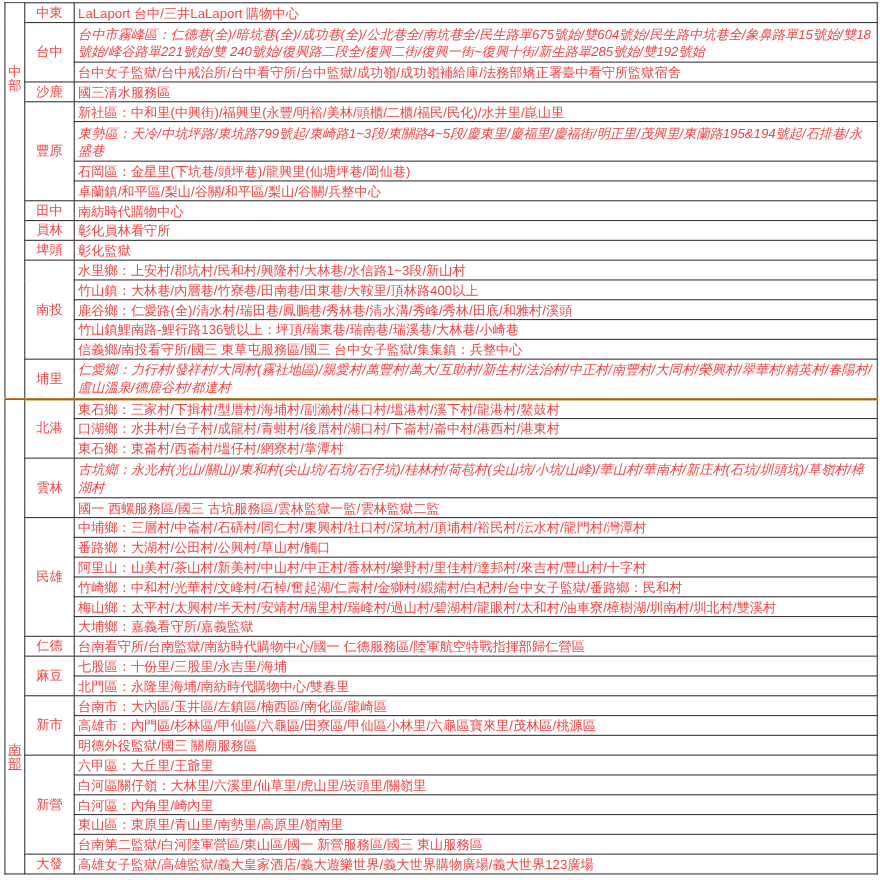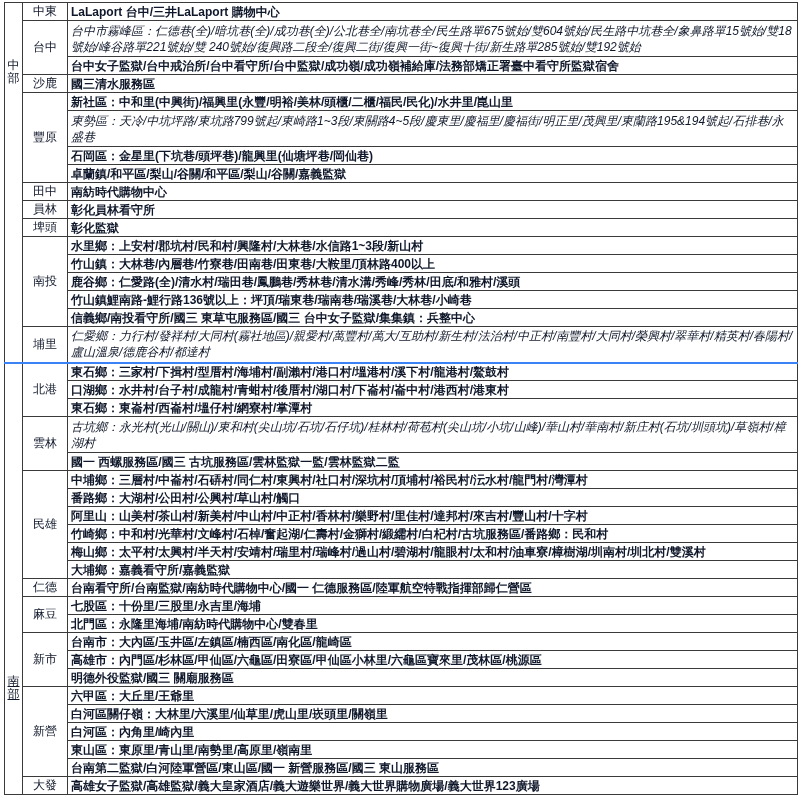--- a/index.html
+++ b/index.html
@@ -17,21 +17,21 @@
   table.sa {
     border-collapse: collapse;
     table-layout: fixed;
     width: 793px;
     margin: 2px 0 0 4px;
     border: 1px solid #000000;
   }
   table.sa td {
     border: 1px solid #3a3a3a;
     font-size: 12px;
-    color: #0f172a;
+    color: #ef4444;
     box-sizing: border-box;
   }
   tr.r1 { height: 18px; }
   tr.r2 { height: 36px; }
   td.region-cell {
     position: relative;
     vertical-align: top;
     padding: 0;
     background: #ffffff;
   }
@@ -54,29 +54,28 @@
   }
   td.detail-cell {
     vertical-align: middle;
     padding: 0 3px;
     line-height: 16px;
     background: #ffffff;
   }
   td.detail-cell.single {
     white-space: nowrap;
     overflow: hidden;
-    font-weight: bold;
   }
   td.detail-cell.multi {
     word-break: break-all;
     white-space: normal;
     font-style: italic;
   }
   tr.region-start > td, td.region-start {
-    border-top: 2px solid #3b82f6;
+    border-top: 2px solid #a16207;
   }
 </style>
 </head>
 <body>
 
 <div id="wrap">
   <table class="sa">
     <colgroup>
       <col style="width:18px">
       <col style="width:45px">
@@ -105,21 +104,21 @@
           <td rowspan="4" class="area-cell">豐原</td>
           <td class="detail-cell single">新社區：中和里(中興街)/福興里(永豐/明裕/美林/頭櫃/二櫃/福民/民化)/水井里/崑山里</td>
         </tr>
         <tr class="r2">
           <td class="detail-cell multi">東勢區：天冷/中坑坪路/東坑路799號起/東崎路1~3段/東關路4~5段/慶東里/慶福里/慶福街/明正里/茂興里/東蘭路195&amp;194號起/石排巷/永盛巷</td>
         </tr>
         <tr class="r1">
           <td class="detail-cell single">石岡區：金星里(下坑巷/頭坪巷)/龍興里(仙塘坪巷/岡仙巷)</td>
         </tr>
         <tr class="r1">
-          <td class="detail-cell single">卓蘭鎮/和平區/梨山/谷關/和平區/梨山/谷關/嘉義監獄</td>
+          <td class="detail-cell single">卓蘭鎮/和平區/梨山/谷關/和平區/梨山/谷關/兵整中心</td>
         </tr>
         <tr class="r1">
           <td rowspan="1" class="area-cell">田中</td>
           <td class="detail-cell single">南紡時代購物中心</td>
         </tr>
         <tr class="r1">
           <td rowspan="1" class="area-cell">員林</td>
           <td class="detail-cell single">彰化員林看守所</td>
         </tr>
         <tr class="r1">
@@ -170,21 +169,21 @@
           <td rowspan="6" class="area-cell">民雄</td>
           <td class="detail-cell single">中埔鄉：三層村/中崙村/石硦村/同仁村/東興村/社口村/深坑村/頂埔村/裕民村/沄水村/龍門村/灣潭村</td>
         </tr>
         <tr class="r1">
           <td class="detail-cell single">番路鄉：大湖村/公田村/公興村/草山村/觸口</td>
         </tr>
         <tr class="r1">
           <td class="detail-cell single">阿里山：山美村/茶山村/新美村/中山村/中正村/香林村/樂野村/里佳村/達邦村/來吉村/豐山村/十字村</td>
         </tr>
         <tr class="r1">
-          <td class="detail-cell single">竹崎鄉：中和村/光華村/文峰村/石棹/奮起湖/仁壽村/金獅村/緞繻村/白杞村/古坑服務區/番路鄉：民和村</td>
+          <td class="detail-cell single">竹崎鄉：中和村/光華村/文峰村/石棹/奮起湖/仁壽村/金獅村/緞繻村/白杞村/台中女子監獄/番路鄉：民和村</td>
         </tr>
         <tr class="r1">
           <td class="detail-cell single">梅山鄉：太平村/太興村/半天村/安靖村/瑞里村/瑞峰村/過山村/碧湖村/龍眼村/太和村/油車寮/樟樹湖/圳南村/圳北村/雙溪村</td>
         </tr>
         <tr class="r1">
           <td class="detail-cell single">大埔鄉：嘉義看守所/嘉義監獄</td>
         </tr>
         <tr class="r1">
           <td rowspan="1" class="area-cell">仁德</td>
           <td class="detail-cell single">台南看守所/台南監獄/南紡時代購物中心/國一 仁德服務區/陸軍航空特戰指揮部歸仁營區</td>

